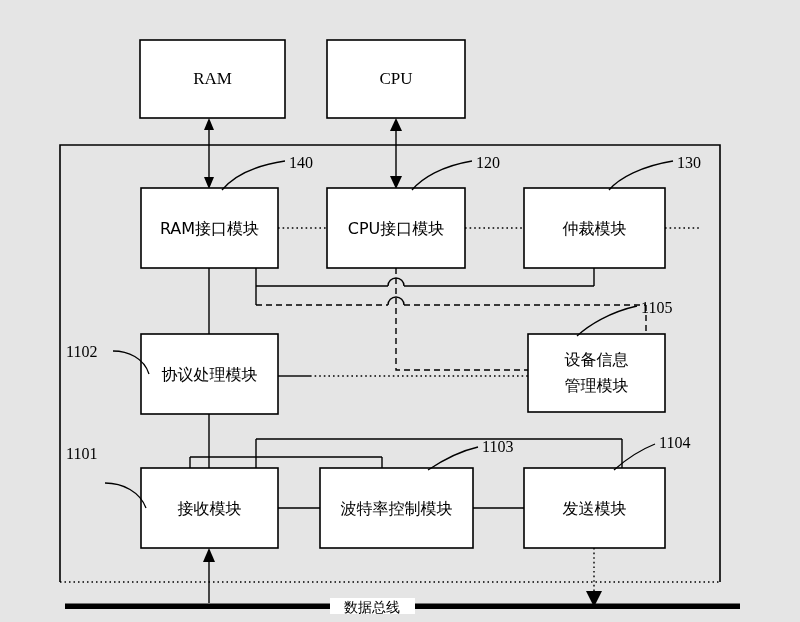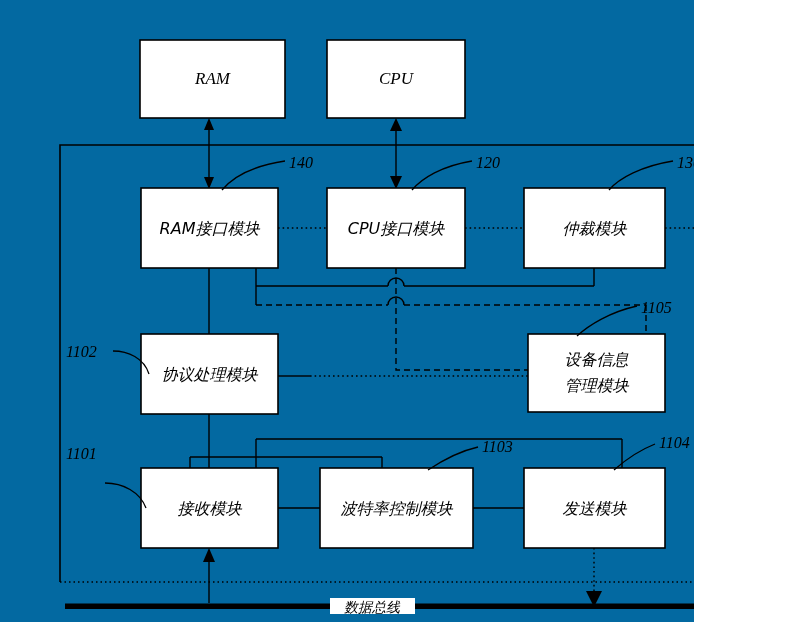--- a/index.html
+++ b/index.html
@@ -5,25 +5,24 @@
   html, body {
     margin: 0;
     padding: 0;
     background: #ffffff;
   }
   body {
     font-family: "Liberation Serif", "DejaVu Serif", serif;
   }
   #canvas {
     position: relative;
-    width: 694px;
+    width: 800px;
     height: 622px;
-    background: #0369a1;
+    background: #e5e5e5;
     overflow: hidden;
-    font-style: italic;
   }
   svg.diagram {
     position: absolute;
     left: 0;
     top: 0;
     width: 800px;
     height: 622px;
   }
   .box-label {
     font-family: "Liberation Serif", "DejaVu Serif", serif;

